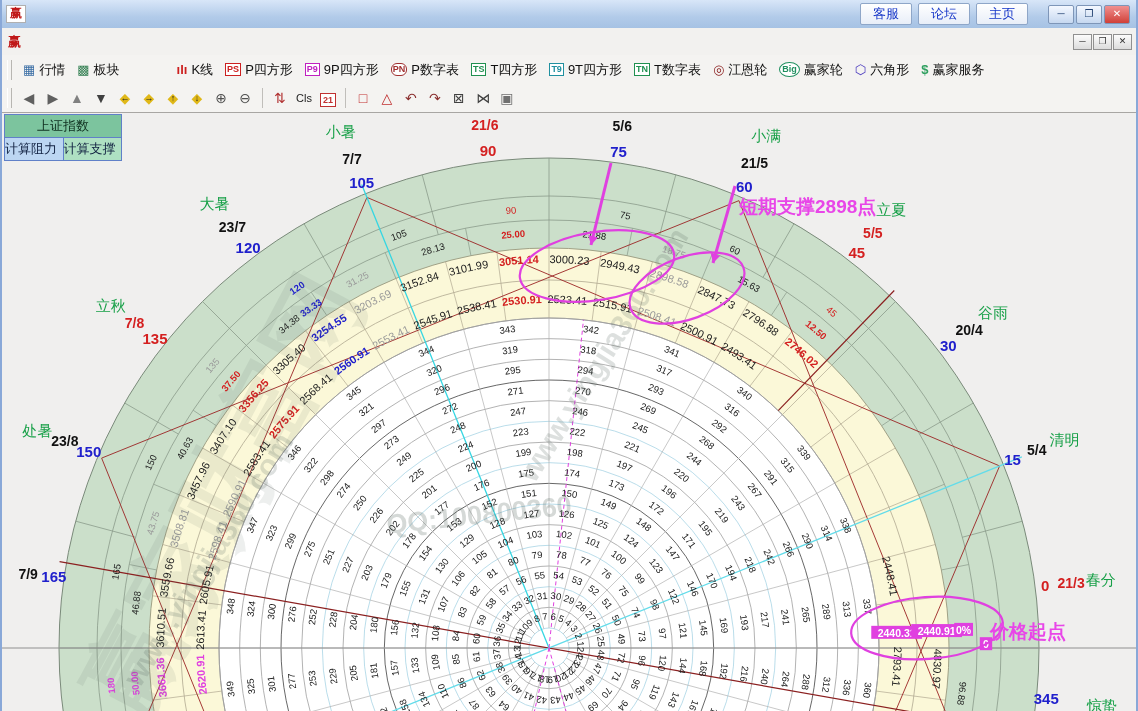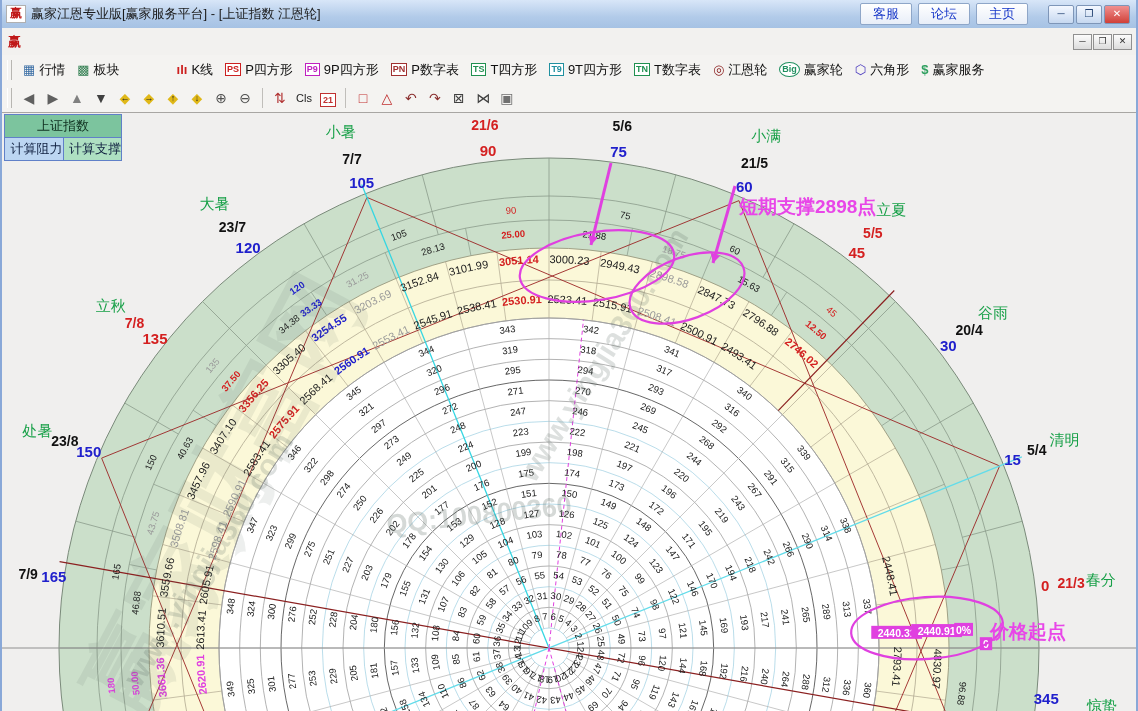--- a/index.html
+++ b/index.html
@@ -44,21 +44,21 @@
   .t2text{font-size:11px;color:#222;width:auto;padding:0 4px;}
   .calchip{display:inline-block;font-size:9px;font-weight:bold;color:#c03030;border:1px solid #c03030;
     background:#fff;padding:0 2px;line-height:12px;}
   
   .panel{position:absolute;left:2px;top:114px;width:116px;z-index:20;font-size:13px;
     border:1px solid #6080c8;background:#cfe0f8;}
   .panel-title{background:#7cc49e;color:#103020;text-align:center;padding:2px 0;border-bottom:1px solid #6080c8;}
   .panel-row{padding:2px 2px;border-bottom:1px solid #88a4dc;color:#a03030;white-space:nowrap;overflow:hidden;}
   .panel-row.price{color:#e02020;}
   .panel-btns{display:flex;}
-  .pbtn{flex:1;text-align:right;padding:2px 0;font-size:13px;cursor:pointer;color:#102040;}
+  .pbtn{flex:1;text-align:left;padding:2px 0;font-size:13px;cursor:pointer;color:#102040;}
   .pbtn.resist{background:#bcd6f2;border-right:1px solid #6080c8;}
   .pbtn.support{background:#aee0c2;}
   
   #wheel{position:absolute;left:0;top:0;z-index:1;}
 </style>
 </head>
 <body>
 
 <svg id="wheel" width="1138" height="711">
     <defs>
@@ -732,21 +732,20 @@
       <polygon points="589,245 586.3235799447426,235.08338385900635 595.9416312986956,237.4292500428973" fill="#e040e0"></polygon>
       <line x1="733" y1="186" x2="711" y2="263" stroke="#e040e0" stroke-width="3"></line>
       <polygon points="711,263 708.7129466102543,252.98641488814056 718.2320336918984,255.70615405432463" fill="#e040e0"></polygon>
       <text x="737" y="213" font-size="19" fill="#e846e8" text-anchor="start" font-weight="bold">短期支撑2898点</text>
       <text x="988" y="638" font-size="19" fill="#e846e8" text-anchor="start" font-weight="bold">价格起点</text>
     </g>
   </svg>
 
 <div class="titlebar">
   <div class="app-icon">赢</div>
-  <div class="title-text">赢家江恩专业版[赢家服务平台] - [上证指数 江恩轮]</div>
   <div class="tb-right">
     <span class="quickbtn">客服</span>
     <span class="quickbtn">论坛</span>
     <span class="quickbtn">主页</span>
     <span class="winbtns">
       <span class="wbtn">─</span>
       <span class="wbtn">❐</span>
       <span class="wbtn close">✕</span>
     </span>
   </div>
@@ -778,21 +777,21 @@
       </span>
       <span class="t1item">
         <span class="tchip" style="color: rgb(204, 32, 32);">PS</span>
         <span>P四方形</span>
       </span>
       <span class="t1item">
         <span class="tchip" style="color: rgb(192, 32, 192);">P9</span>
         <span>9P四方形</span>
       </span>
       <span class="t1item">
-        <span class="tchip" style="color: rgb(160, 48, 48);">PN</span>
+        <span class="tchip" style="color: rgb(160, 48, 48); border-radius: 6px;">PN</span>
         <span>P数字表</span>
       </span>
       <span class="t1item">
         <span class="tchip" style="color: rgb(32, 144, 80);">TS</span>
         <span>T四方形</span>
       </span>
       <span class="t1item">
         <span class="tchip" style="color: rgb(32, 144, 160);">T9</span>
         <span>9T四方形</span>
       </span>

